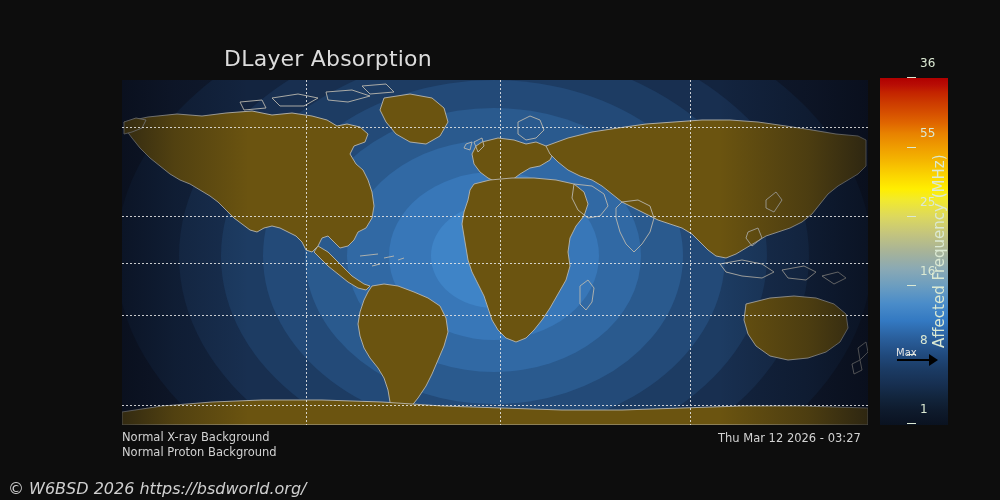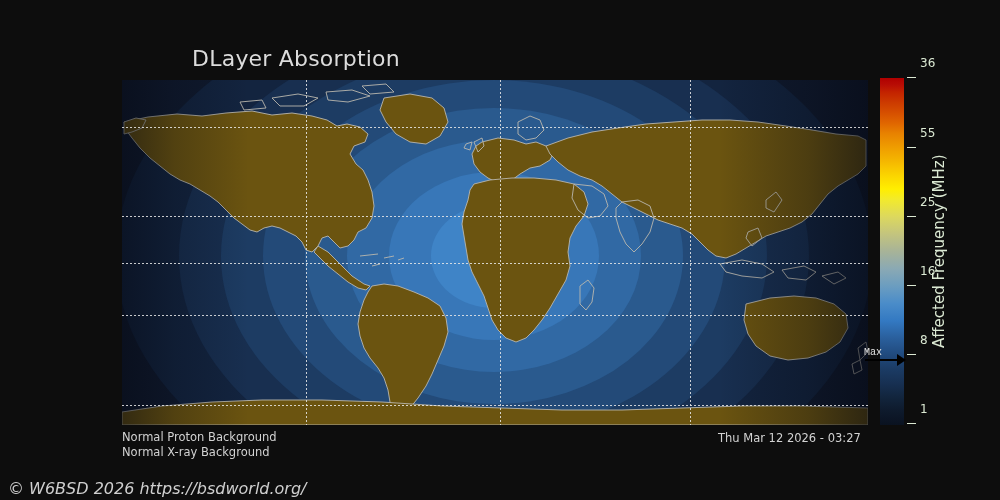--- a/index.html
+++ b/index.html
@@ -2,21 +2,21 @@
 <html><head>
 <meta charset="utf-8">
 <style>
   html,body{margin:0;padding:0;background:#0d0d0d;}
   body{width:1000px;height:500px;overflow:hidden;font-family:"DejaVu Sans","Liberation Sans",sans-serif;}
   #root{position:relative;width:1000px;height:500px;background:#0d0d0d;}
 
   
   .title{
     position:absolute;left:0;top:46px;width:836px;text-align:center;
-    color:#dcdcdc;font-size:22px;letter-spacing:.2px;
+    color:#dcdcdc;font-size:22px;letter-spacing:.2px;padding-left:32px;
   }
   .title span{position:relative;left:-122px;}
 
   
   .map-wrap{position:absolute;left:122px;top:80px;width:746px;height:345px;overflow:hidden;background:#0b1020;}
   .map-ocean{position:absolute;inset:0;background:#101a2e;}
   
   .map-shade{position:absolute;inset:0;
     background:linear-gradient(90deg, rgba(5,8,18,.55) 0%, rgba(5,8,18,.25) 7%, rgba(5,8,18,0) 17%,
                 rgba(5,8,18,0) 80%, rgba(5,8,18,.30) 92%, rgba(5,8,18,.6) 100%);
@@ -40,39 +40,39 @@
   .land .coast-only{fill:none;stroke:#b9b7ae;stroke-width:.9;}
 
   
   .grid{position:absolute;inset:0;pointer-events:none;}
   .gl-h{position:absolute;left:0;width:100%;height:1px;
     background-image:linear-gradient(90deg,#e9e9e9 50%,transparent 0);background-size:4px 1px;opacity:.85;}
   .gl-v{position:absolute;top:0;height:100%;width:1px;
     background-image:linear-gradient(180deg,#e9e9e9 50%,transparent 0);background-size:1px 4px;opacity:.85;}
 
   
-  .cbar{position:absolute;left:880px;top:78px;width:24px;height:347px;}
+  .cbar{position:absolute;left:880px;top:78px;width:24px;height:347px;padding-left:44px;}
   .cbar-grad{position:absolute;inset:0;
     background:linear-gradient(to top,
       #0a1220 0%,  #0e1a2c 4%,  #12253d 8%,  #173052 12%, #1b3b64 16%,
       #20497c 20%, #2a5f9c 25%, #3379c2 30%, #4a8cc9 35%, #6b9dc0 40%,
       #8aa9b4 45%, #a7b398 50%, #c3c47e 55%, #dcd85e 60%, #f2ea2c 65%,
       #ffee00 68%, #fbd400 72%, #f5b700 76%, #ef9d00 80%, #e88200 84%,
       #e06600 87%, #d64f00 90%, #cc3a00 93%, #c32200 96%, #b80d05 98%, #b00000 100%);
   }
   .cbar-tick{position:absolute;left:27px;width:9px;height:1px;background:#dbe9d3;}
   .cbar-lbl{position:absolute;left:40px;color:#dbe9d3;font-size:12px;transform:translateY(-8px);white-space:nowrap;}
   .cbar-axis-label{
     position:absolute;left:929px;top:78px;height:347px;width:20px;
     color:#dbe9d3;font-size:15px;
     writing-mode:vertical-rl;transform:rotate(180deg);
     display:flex;align-items:center;justify-content:center;white-space:nowrap;
   }
   
-  .maxmark{position:absolute;left:864px;top:348px;width:48px;height:18px;font-family:Liberation Mono, monospace;}
+  .maxmark{position:absolute;left:896px;top:348px;width:48px;height:18px;}
   .maxmark .mx-txt{position:absolute;left:0;top:-1px;color:#e4e4e4;font-size:10px;}
   .maxmark .mx-line{position:absolute;left:1px;top:11px;width:34px;height:2px;background:#000;}
   .maxmark .mx-head{position:absolute;left:33px;top:6px;width:0;height:0;
     border-left:9px solid #000;border-top:6px solid transparent;border-bottom:6px solid transparent;}
 
   
   .status{position:absolute;left:122px;top:430px;color:#d2d2d2;font-size:11.5px;line-height:15px;}
   .stamp{position:absolute;left:718px;top:431px;color:#d2d2d2;font-size:11.5px;}
   .copyright{position:absolute;left:8px;top:479px;color:#cfcfcf;font-size:16px;font-style:italic;}
 </style>
@@ -198,20 +198,20 @@
 
   <div class="maxmark">
     <div class="mx-txt">Max</div>
     <div class="mx-line"></div>
     <div class="mx-head"></div>
   </div>
 
   <div class="cbar-axis-label">Affected Frequency (MHz)</div>
 
   <div class="status">
+    <div>Normal X-ray Background</div>
     <div>Normal Proton Background</div>
-    <div>Normal X-ray Background</div>
   </div>
 
   <div class="stamp">Thu Mar 12 2026 - 03:27</div>
   <div class="copyright">© W6BSD 2026 https://bsdworld.org/</div>
 
 </div>
 
 </body></html>

